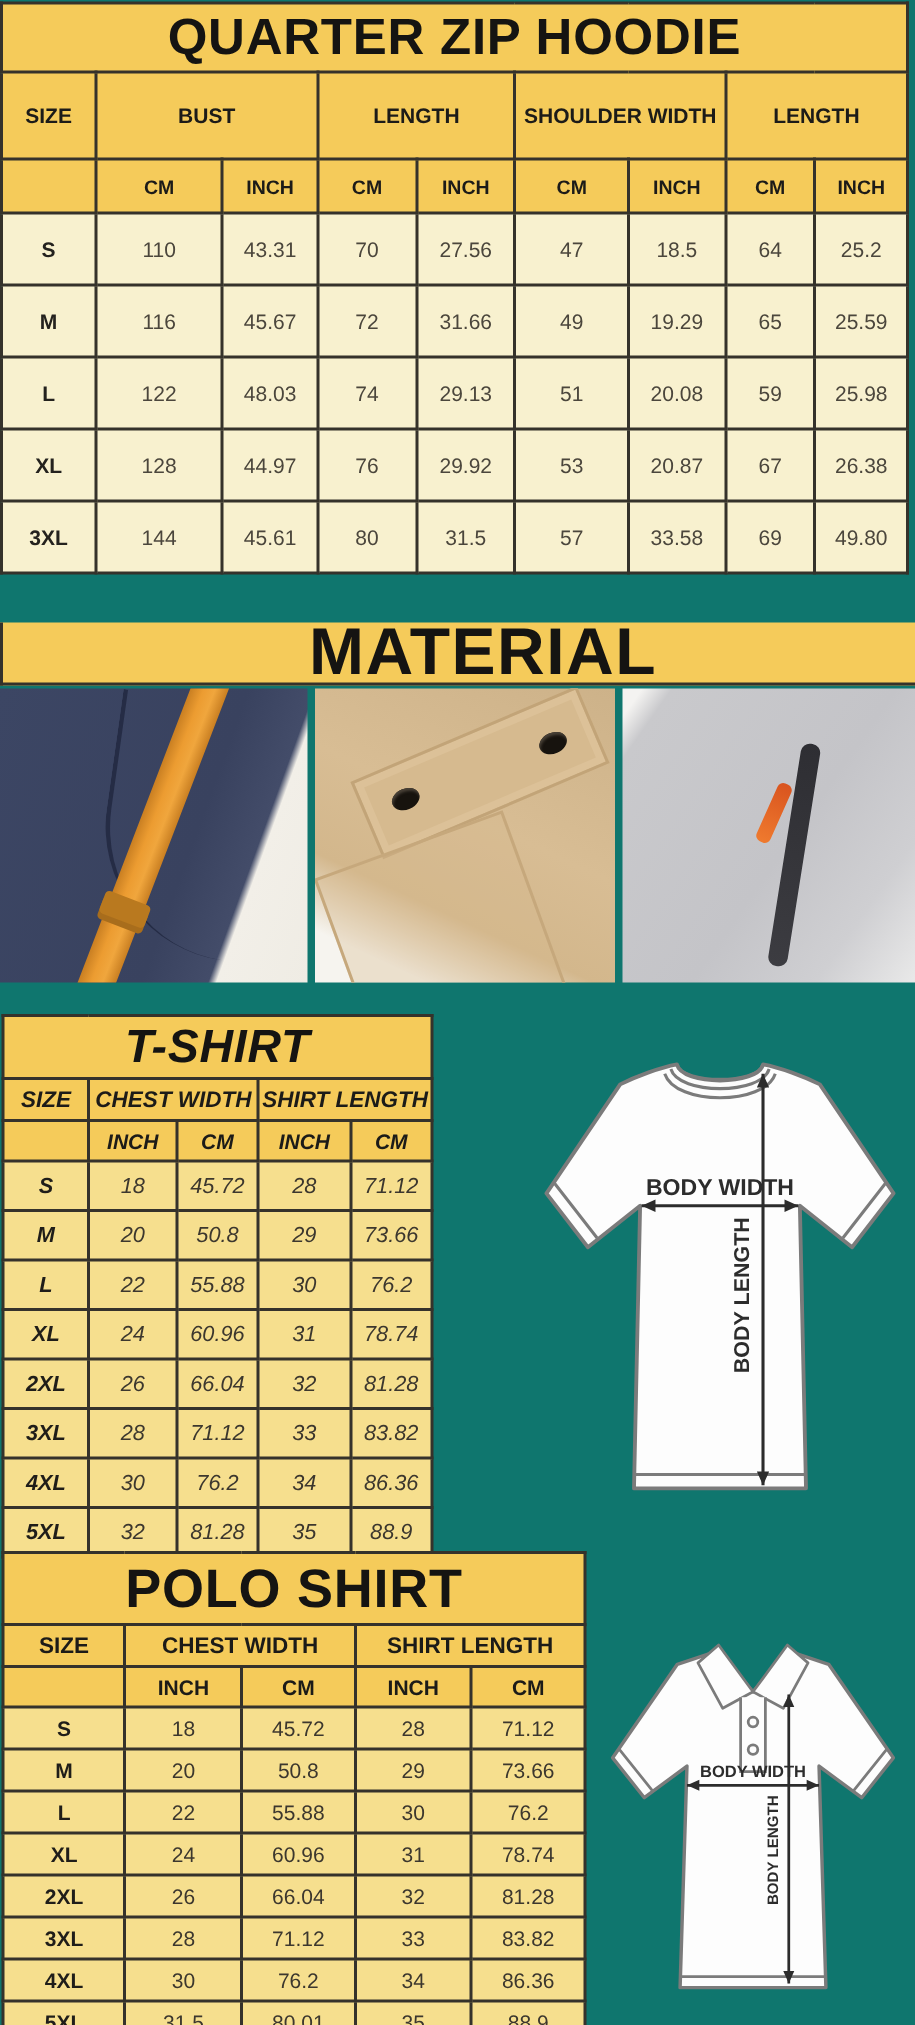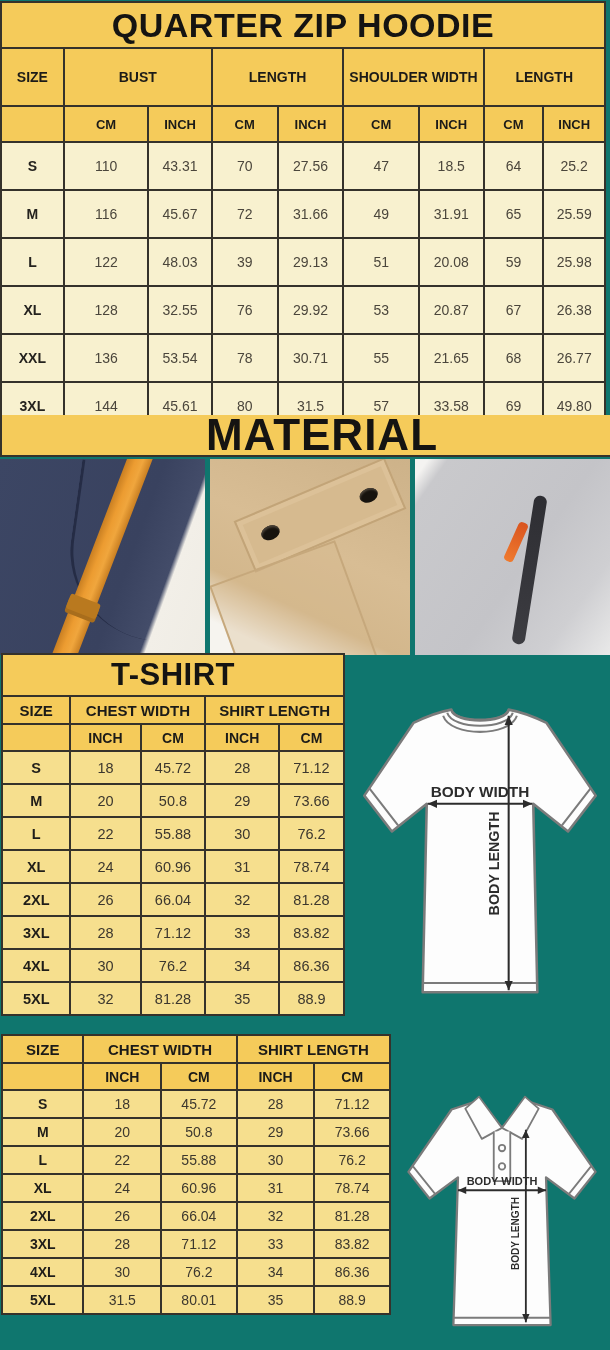--- a/index.html
+++ b/index.html
@@ -73,21 +73,21 @@
     position:absolute; left:108px; top:36px; width:13px; height:150px;
     background:linear-gradient(180deg,#2e2e33,#3c3c41); border-radius:6px; transform:rotate(9deg);
   }
   .zip-pull {
     position:absolute; left:96px; top:62px; width:10px; height:42px;
     background:linear-gradient(180deg,#d9541f,#ef7a2e); border-radius:4px; transform:rotate(24deg);
   }
 
   
   .hoodie-table { position:absolute; left:0; top:1px; width:606px; }
-  .tshirt-table { position:absolute; left:1px; top:653px; width:344px; }
+  .tshirt-table { position:absolute; left:1px; top:676px; width:288px;font-style:italic; }
   .tshirt-table .title-cell { height:40px; }
   .tshirt-table .group-cell { height:26px; }
   .tshirt-table .unit-cell  { height:25px; }
   .tshirt-table tbody td { height:31px; }
 
   .polo-table { position:absolute; left:1px; top:1034px; width:390px; }
   .polo-table .title-cell { font-size:36px; height:46px; }
   .polo-table .group-cell { height:26px; }
   .polo-table .unit-cell  { height:25px; }
   .polo-table tbody td { height:26px; font-size:14px; }
@@ -148,56 +148,45 @@
           <td>64</td>
           <td>25.2</td>
         </tr>
         <tr>
           <td class="size-col">M</td>
           <td>116</td>
           <td>45.67</td>
           <td>72</td>
           <td>31.66</td>
           <td>49</td>
-          <td>31.91</td>
+          <td>19.29</td>
           <td>65</td>
           <td>25.59</td>
         </tr>
         <tr>
           <td class="size-col">L</td>
           <td>122</td>
           <td>48.03</td>
-          <td>39</td>
+          <td>74</td>
           <td>29.13</td>
           <td>51</td>
           <td>20.08</td>
           <td>59</td>
           <td>25.98</td>
         </tr>
         <tr>
           <td class="size-col">XL</td>
           <td>128</td>
-          <td>32.55</td>
+          <td>44.97</td>
           <td>76</td>
           <td>29.92</td>
           <td>53</td>
           <td>20.87</td>
           <td>67</td>
           <td>26.38</td>
-        </tr>
-        <tr>
-          <td class="size-col">XXL</td>
-          <td>136</td>
-          <td>53.54</td>
-          <td>78</td>
-          <td>30.71</td>
-          <td>55</td>
-          <td>21.65</td>
-          <td>68</td>
-          <td>26.77</td>
         </tr>
         <tr>
           <td class="size-col">3XL</td>
           <td>144</td>
           <td>45.61</td>
           <td>80</td>
           <td>31.5</td>
           <td>57</td>
           <td>33.58</td>
           <td>69</td>
@@ -332,20 +321,23 @@
   <table class="size-table shirt-table polo-table">
     <colgroup>
       <col style="width:21%">
         <col style="width:20%">
         <col style="width:19.5%">
       <col style="width:20%">
         <col style="width:19.5%">
     </colgroup>
     <thead>
       <tr>
+        <td class="title-cell" colspan="5">POLO SHIRT</td>
+      </tr>
+      <tr>
         <td class="group-cell">SIZE</td>
         <td class="group-cell" colspan="2">CHEST WIDTH</td>
         <td class="group-cell" colspan="2">SHIRT LENGTH</td>
       </tr>
       <tr>
         <td class="unit-cell"></td>
         <td class="unit-cell">INCH</td>
         <td class="unit-cell">CM</td>
         <td class="unit-cell">INCH</td>
         <td class="unit-cell">CM</td>

